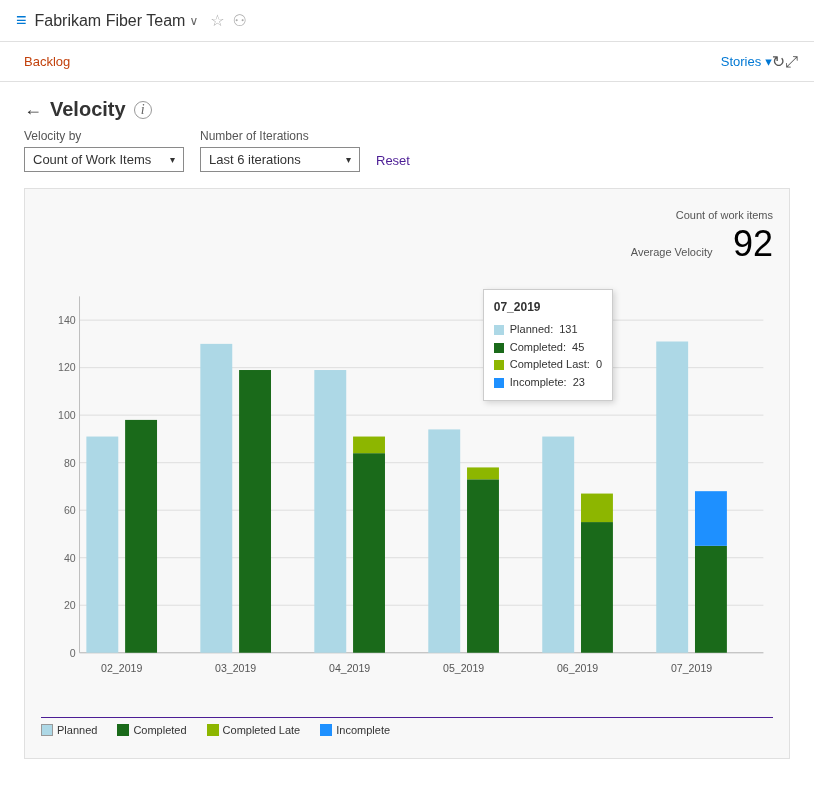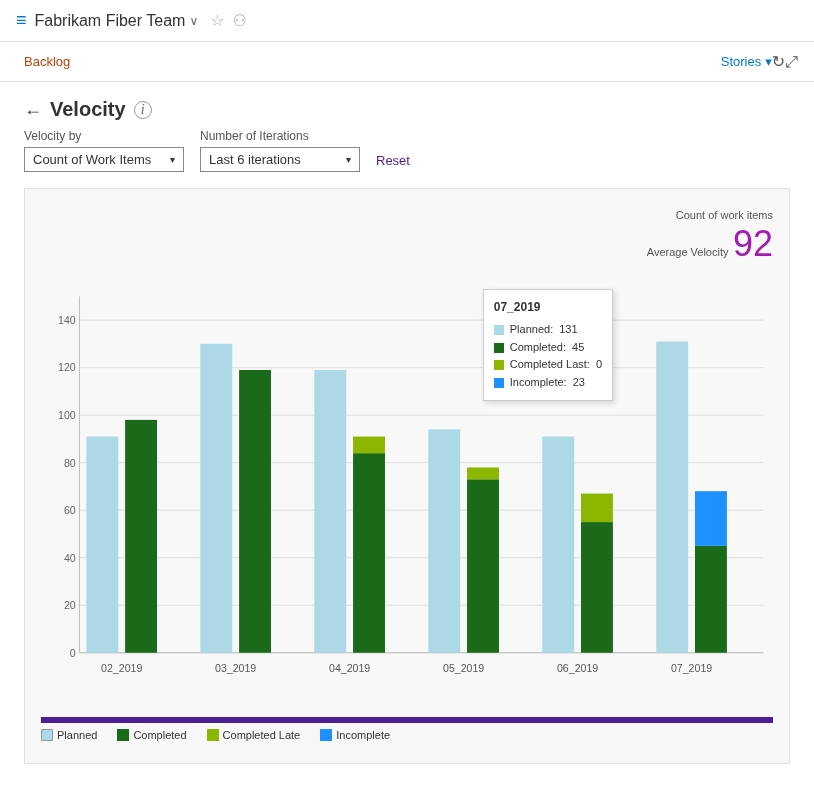--- a/index.html
+++ b/index.html
@@ -28,31 +28,31 @@
     .filters { display: flex; align-items: flex-end; gap: 16px; margin-bottom: 16px; }
     .filter-group { display: flex; flex-direction: column; gap: 4px; }
     .filter-label { font-size: 12px; color: #555; }
     .filter-select { display: flex; align-items: center; border: 1px solid #8a8a8a; padding: 4px 8px; font-size: 13px; cursor: pointer; min-width: 160px; gap: 4px; background: #fff; }
     .filter-select .chevron { margin-left: auto; font-size: 10px; }
     .reset-btn { background: none; border: none; color: #4c1d95; font-size: 13px; cursor: pointer; padding: 4px 0; }
 
     .chart-area { background: #f8f8f8; border: 1px solid #e0e0e0; padding: 16px; position: relative; }
     .chart-meta { text-align: right; margin-bottom: 4px; }
     .chart-meta-label { font-size: 11px; color: #555; }
-    .chart-meta-value { font-size: 36px; font-weight: 300; color: #a21caf; display: inline-block; margin-left: 0; }
+    .chart-meta-value { font-size: 36px; font-weight: 300; color: #000000; display: inline-block; margin-left: 16px; }
 
     .chart-container { position: relative; width: 100%; height: 440px; }
     svg.chart { width: 100%; height: 100%; }
 
     .tooltip-box { position: absolute; background: #fff; border: 1px solid #ccc; padding: 8px 10px; font-size: 11px; line-height: 1.6; box-shadow: 2px 2px 6px rgba(0,0,0,0.15); top: 20px; right: 160px; z-index: 10; }
     .tooltip-title { font-weight: 600; margin-bottom: 4px; font-size: 12px; }
     .tooltip-row { display: flex; align-items: center; gap: 6px; }
     .tooltip-swatch { width: 10px; height: 10px; display: inline-block; }
 
-    .legend { display: flex; align-items: center; gap: 20px; margin-top: 8px; padding: 6px 0; border-top: 6px solid #4c1d95; }
+    .legend { display: flex; align-items: center; gap: 20px; margin-top: 8px; padding: 6px 0; border-top: 1px solid #4c1d95; }
     .legend-item { display: flex; align-items: center; gap: 4px; font-size: 11px; }
     .legend-swatch { width: 12px; height: 12px; display: inline-block; }
   </style>
 </head>
 <body>
 
 <div class="header">
   <span class="header-icon">≡</span>
   <span class="header-title">Fabrikam Fiber Team</span>
   <span class="header-chevron">∨</span>

